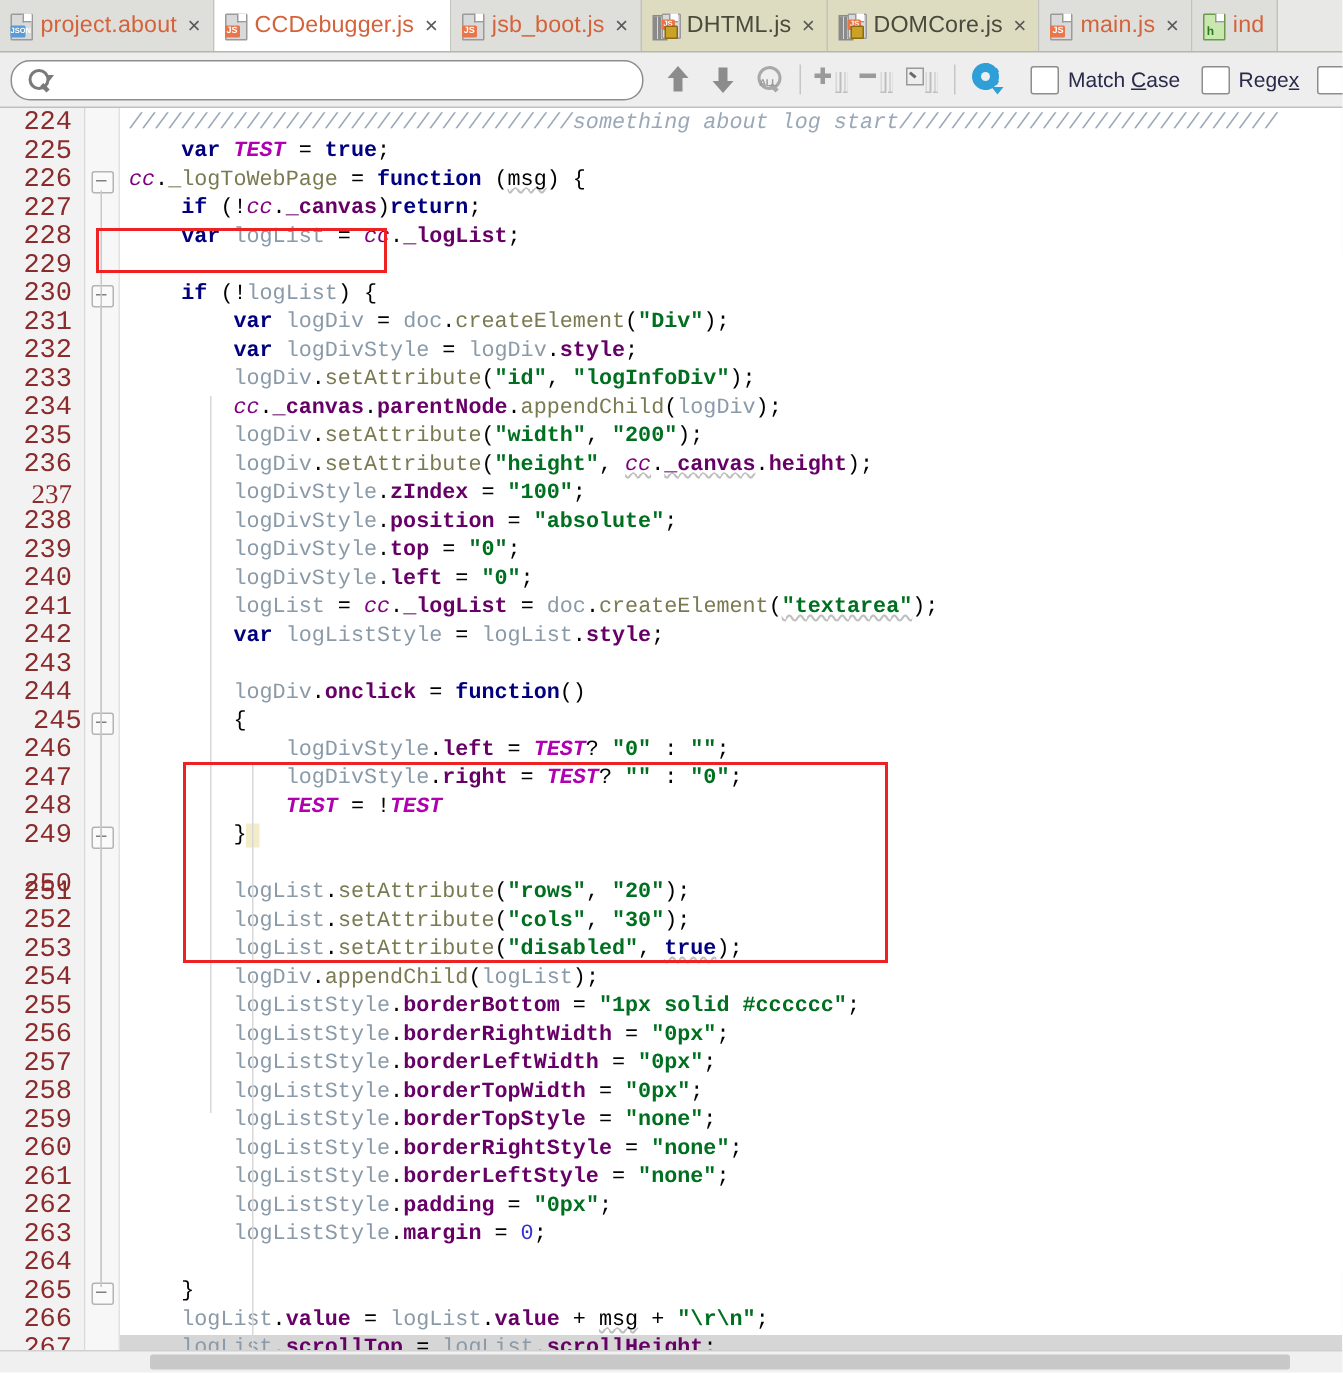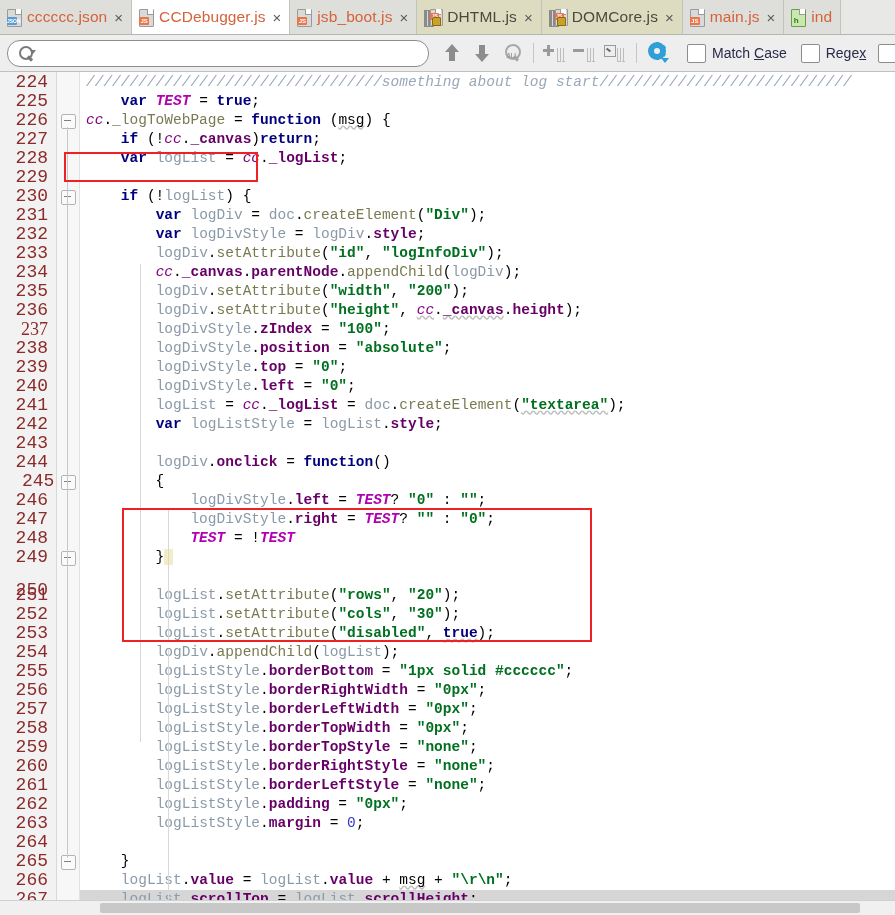--- a/index.html
+++ b/index.html
@@ -176,21 +176,21 @@
 
 <div class="app">
 
   <div class="tabbar" id="tabbar">
       <div class="tab">
         <span class="ficon json">
           <span class="page"></span>
           <span class="corner"></span>
           <span class="badge">JSON</span>
         </span>
-        <span class="tlabel">cccccc.json</span>
+        <span class="tlabel">project.about</span>
         <span class="tclose">×</span>
       </div>
       <div class="tab active">
         <span class="ficon">
           <span class="page"></span>
           <span class="corner"></span>
           <span class="badge">JS</span>
         </span>
         <span class="tlabel">CCDebugger.js</span>
         <span class="tclose">×</span>

